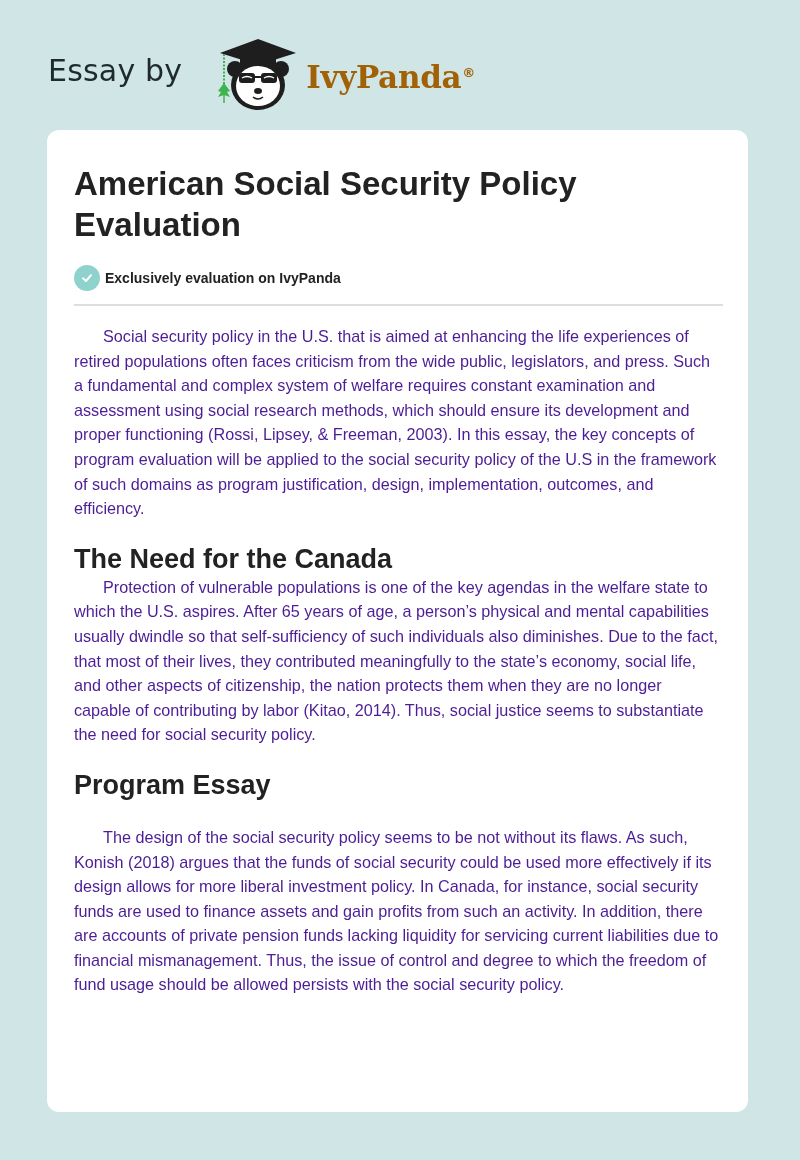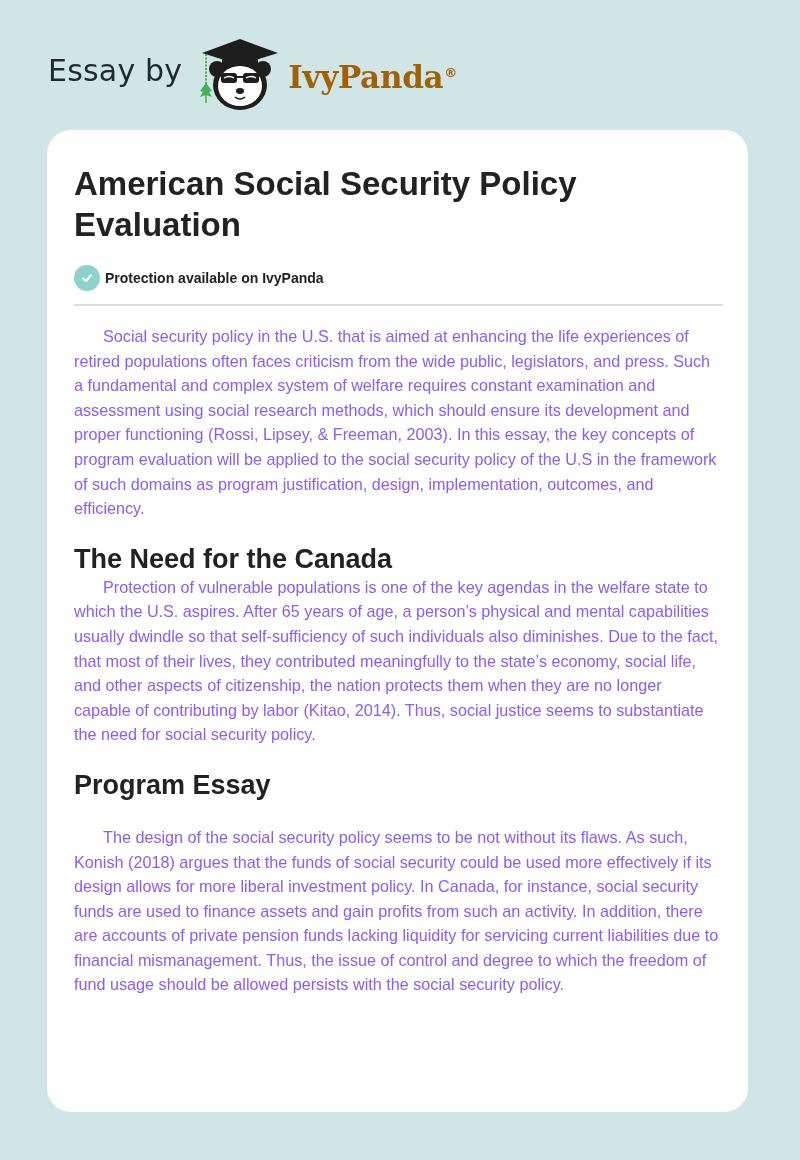--- a/index.html
+++ b/index.html
@@ -21,21 +21,21 @@
       top: 34px;
       height: 80px;
       display: flex;
       align-items: center;
     }
     .essay-by {
       font-family: "DejaVu Sans", sans-serif;
       font-size: 30px;
       color: #1f2a2a;
       letter-spacing: 0.2px;
-      margin-right: 10px;
+      margin-right: 28px;
       margin-top: -8px;
     }
     .logo-icon {
       width: 92px;
       height: 78px;
       display: block;
     }
     .brand {
       font-family: "DejaVu Serif", serif;
       font-weight: bold;
@@ -52,21 +52,21 @@
       font-weight: bold;
       margin-left: 1px;
     }
     .card {
       position: absolute;
       left: 47px;
       top: 130px;
       width: 701px;
       height: 982px;
       background: #ffffff;
-      border-radius: 24px;
+      border-radius: 12px;
     }
     .card-inner {
       position: absolute;
       left: 27px;
       top: 0;
       width: 648px;
     }
     .title {
       font-family: "Liberation Sans", sans-serif;
       font-weight: bold;
@@ -99,21 +99,21 @@
     }
     .divider {
       height: 2px;
       background: #dedede;
       margin-top: 13px;
       width: 649px;
     }
     .para {
       font-size: 16.2px;
       line-height: 24.6px;
-      color: #8b5cf6;
+      color: #4c1d95;
       margin: 0;
       text-indent: 29px;
     }
     .p1 { margin-top: 18px; }
     .h2 {
       font-weight: bold;
       font-size: 27px;
       line-height: 32px;
       color: #222;
       margin: 0;
@@ -158,21 +158,21 @@
 <div class="card">
   <div class="card-inner">
     <h1 class="title">American Social Security Policy Evaluation</h1>
 
     <div class="exclusive">
       <span class="check-badge">
         <svg width="14" height="14" viewBox="0 0 14 14">
           <path d="M3,7.3 L6,10 L11,4.2" stroke="#ffffff" stroke-width="2" fill="none" stroke-linecap="round" stroke-linejoin="round"></path>
         </svg>
       </span>
-      <span class="exclusive-text">Protection available on IvyPanda</span>
+      <span class="exclusive-text">Exclusively evaluation on IvyPanda</span>
     </div>
 
     <div class="divider"></div>
 
     <p class="para p1">Social security policy in the U.S. that is aimed at enhancing the life experiences of retired populations often faces criticism from the wide public, legislators, and press. Such a fundamental and complex system of welfare requires constant examination and assessment using social research methods, which should ensure its development and proper functioning (Rossi, Lipsey, &amp; Freeman, 2003). In this essay, the key concepts of program evaluation will be applied to the social security policy of the U.S in the framework of such domains as program justification, design, implementation, outcomes, and efficiency.</p>
 
     <h2 class="h2 h2-need">The Need for the Canada</h2>
     <p class="para p2">Protection of vulnerable populations is one of the key agendas in the welfare state to which the U.S. aspires. After 65 years of age, a person’s physical and mental capabilities usually dwindle so that self-sufficiency of such individuals also diminishes. Due to the fact, that most of their lives, they contributed meaningfully to the state’s economy, social life, and other aspects of citizenship, the nation protects them when they are no longer capable of contributing by labor (Kitao, 2014). Thus, social justice seems to substantiate the need for social security policy.</p>
 
     <h2 class="h2 h2-design">Program Essay</h2>

